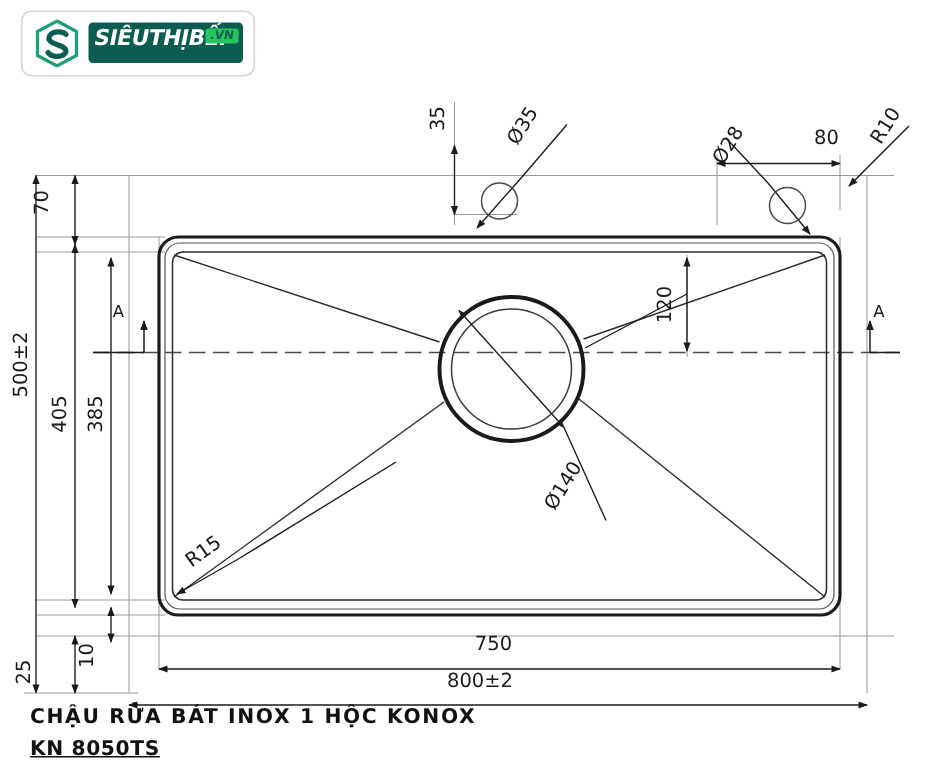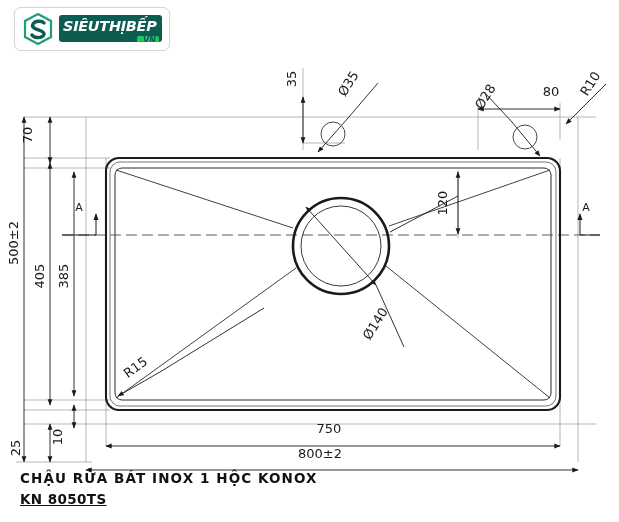--- a/index.html
+++ b/index.html
@@ -55,21 +55,21 @@
     font-size: 14.5px;
     font-weight: bold;
     font-style: italic;
     letter-spacing: -0.3px;
     white-space: nowrap;
     font-family: "DejaVu Sans", "Liberation Sans", sans-serif;
   }
   #logo-wordmark .wm-vn {
     position: absolute;
     right: 3px;
-    top: 21px;
+    top: 4px;
     background: #22c55e;
     color: #0d5c52;
     font-size: 8px;
     font-weight: bold;
     font-style: italic;
     padding: 1px 3px;
     border-radius: 2px;
     line-height: 1;
   }
 

